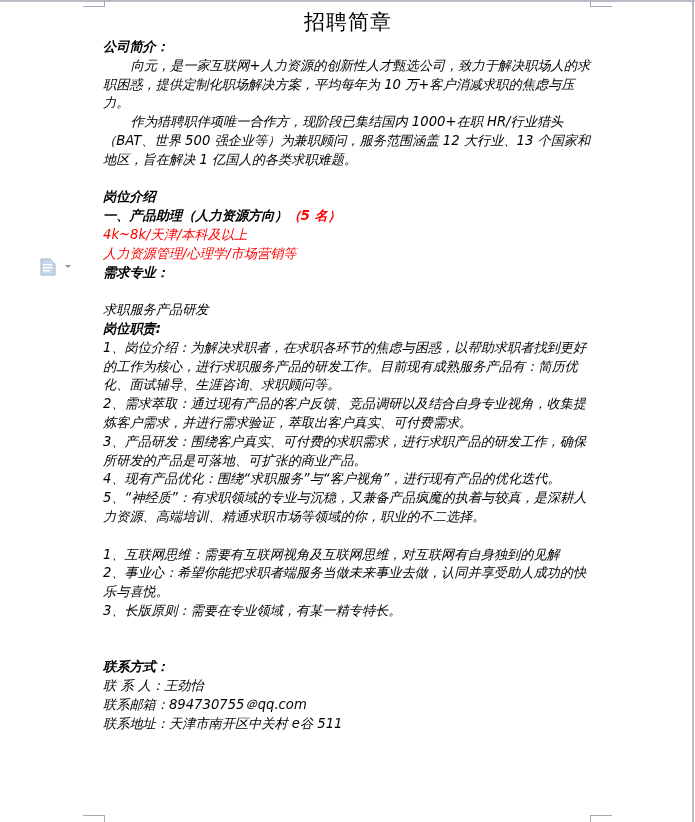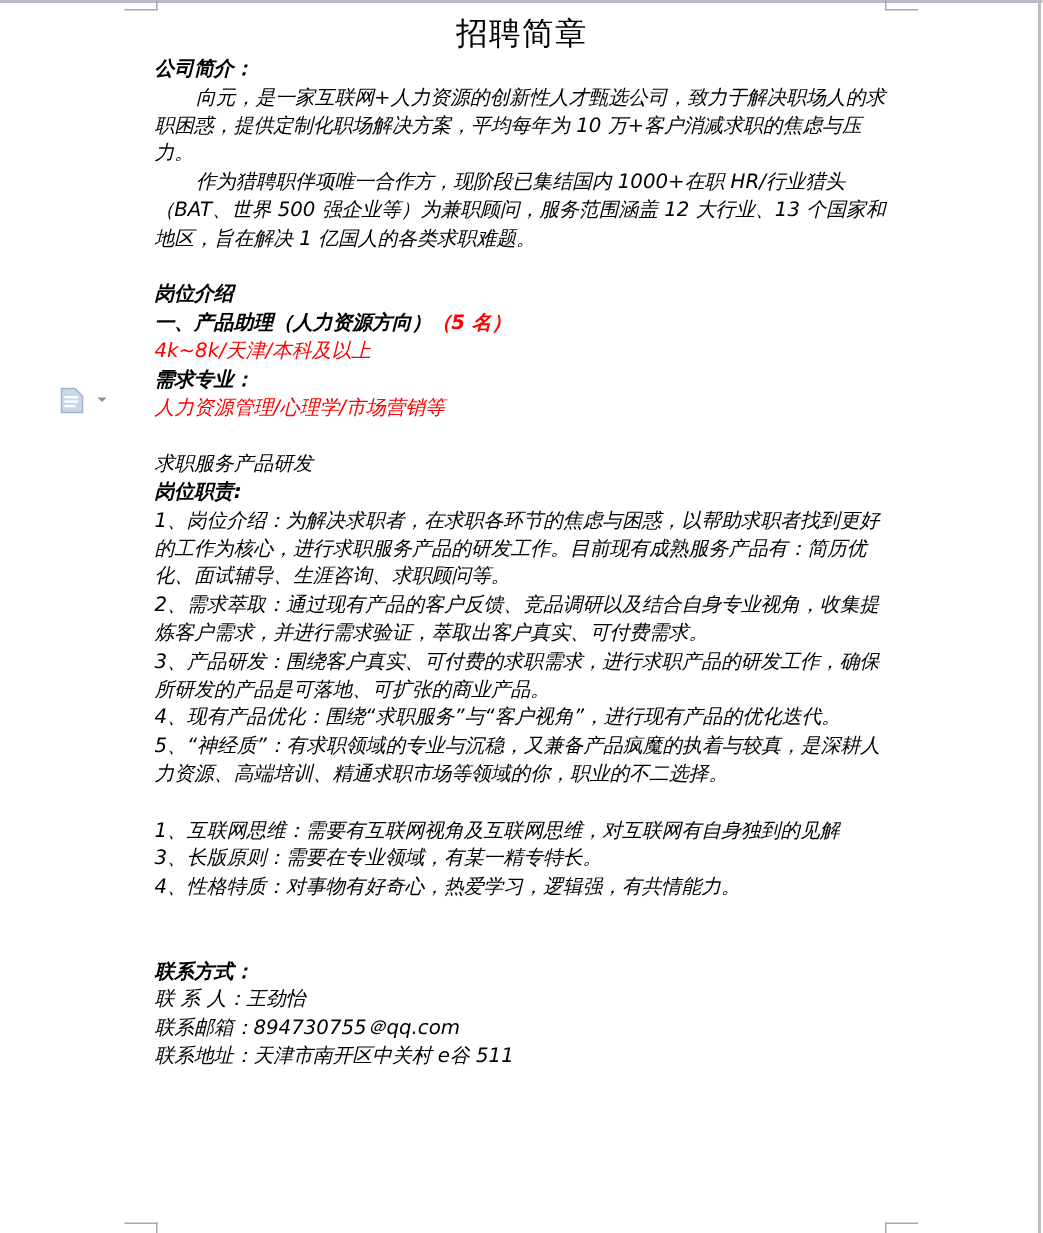--- a/index.html
+++ b/index.html
@@ -52,35 +52,35 @@
   <div class="title">招聘简章</div>
 
   <div class="p h">公司简介：</div>
   <div class="p indent">向元，是一家互联网+人力资源的创新性人才甄选公司，致力于解决职场人的求职困惑，提供定制化职场解决方案，平均每年为 10 万+客户消减求职的焦虑与压力。</div>
   <div class="p indent">作为猎聘职伴项唯一合作方，现阶段已集结国内 1000+在职 HR/行业猎头（BAT、世界 500 强企业等）为兼职顾问，服务范围涵盖 12 大行业、13 个国家和地区，旨在解决 1 亿国人的各类求职难题。</div>
 
   <div class="gap"></div>
   <div class="p h">岗位介绍</div>
   <div class="p h"><span>一、产品助理（人力资源方向）</span><span class="red">（5 名）</span></div>
   <div class="p red">4k~8k/天津/本科及以上</div>
+  <div class="p red">人力资源管理/心理学/市场营销等</div>
   <div class="p h">需求专业：</div>
-  <div class="p red">人力资源管理/心理学/市场营销等</div>
 
   <div class="gap"></div>
   <div class="p">求职服务产品研发</div>
   <div class="p h">岗位职责:</div>
   <div class="p">1、岗位介绍：为解决求职者，在求职各环节的焦虑与困惑，以帮助求职者找到更好的工作为核心，进行求职服务产品的研发工作。目前现有成熟服务产品有：简历优化、面试辅导、生涯咨询、求职顾问等。</div>
   <div class="p">2、需求萃取：通过现有产品的客户反馈、竞品调研以及结合自身专业视角，收集提炼客户需求，并进行需求验证，萃取出客户真实、可付费需求。</div>
   <div class="p">3、产品研发：围绕客户真实、可付费的求职需求，进行求职产品的研发工作，确保所研发的产品是可落地、可扩张的商业产品。</div>
   <div class="p">4、现有产品优化：围绕“求职服务”与“客户视角”，进行现有产品的优化迭代。</div>
   <div class="p">5、“神经质”：有求职领域的专业与沉稳，又兼备产品疯魔的执着与较真，是深耕人力资源、高端培训、精通求职市场等领域的你，职业的不二选择。</div>
 
   <div class="gap"></div>
   <div class="p">1、互联网思维：需要有互联网视角及互联网思维，对互联网有自身独到的见解</div>
+  <div class="p">2、事业心：希望你能把求职者端服务当做未来事业去做，认同并享受助人成功的快乐与喜悦。</div>
   <div class="p">3、长版原则：需要在专业领域，有某一精专特长。</div>
-  <div class="p">4、性格特质：对事物有好奇心，热爱学习，逻辑强，有共情能力。</div>
 
   <div class="gap2"></div>
   <div class="p h">联系方式：</div>
   <div class="p">联 系 人：王劲怡</div>
   <div class="p">联系邮箱：894730755＠qq.com</div>
   <div class="p">联系地址：天津市南开区中关村 e谷 511</div>
 </div>
 
 </body></html>

